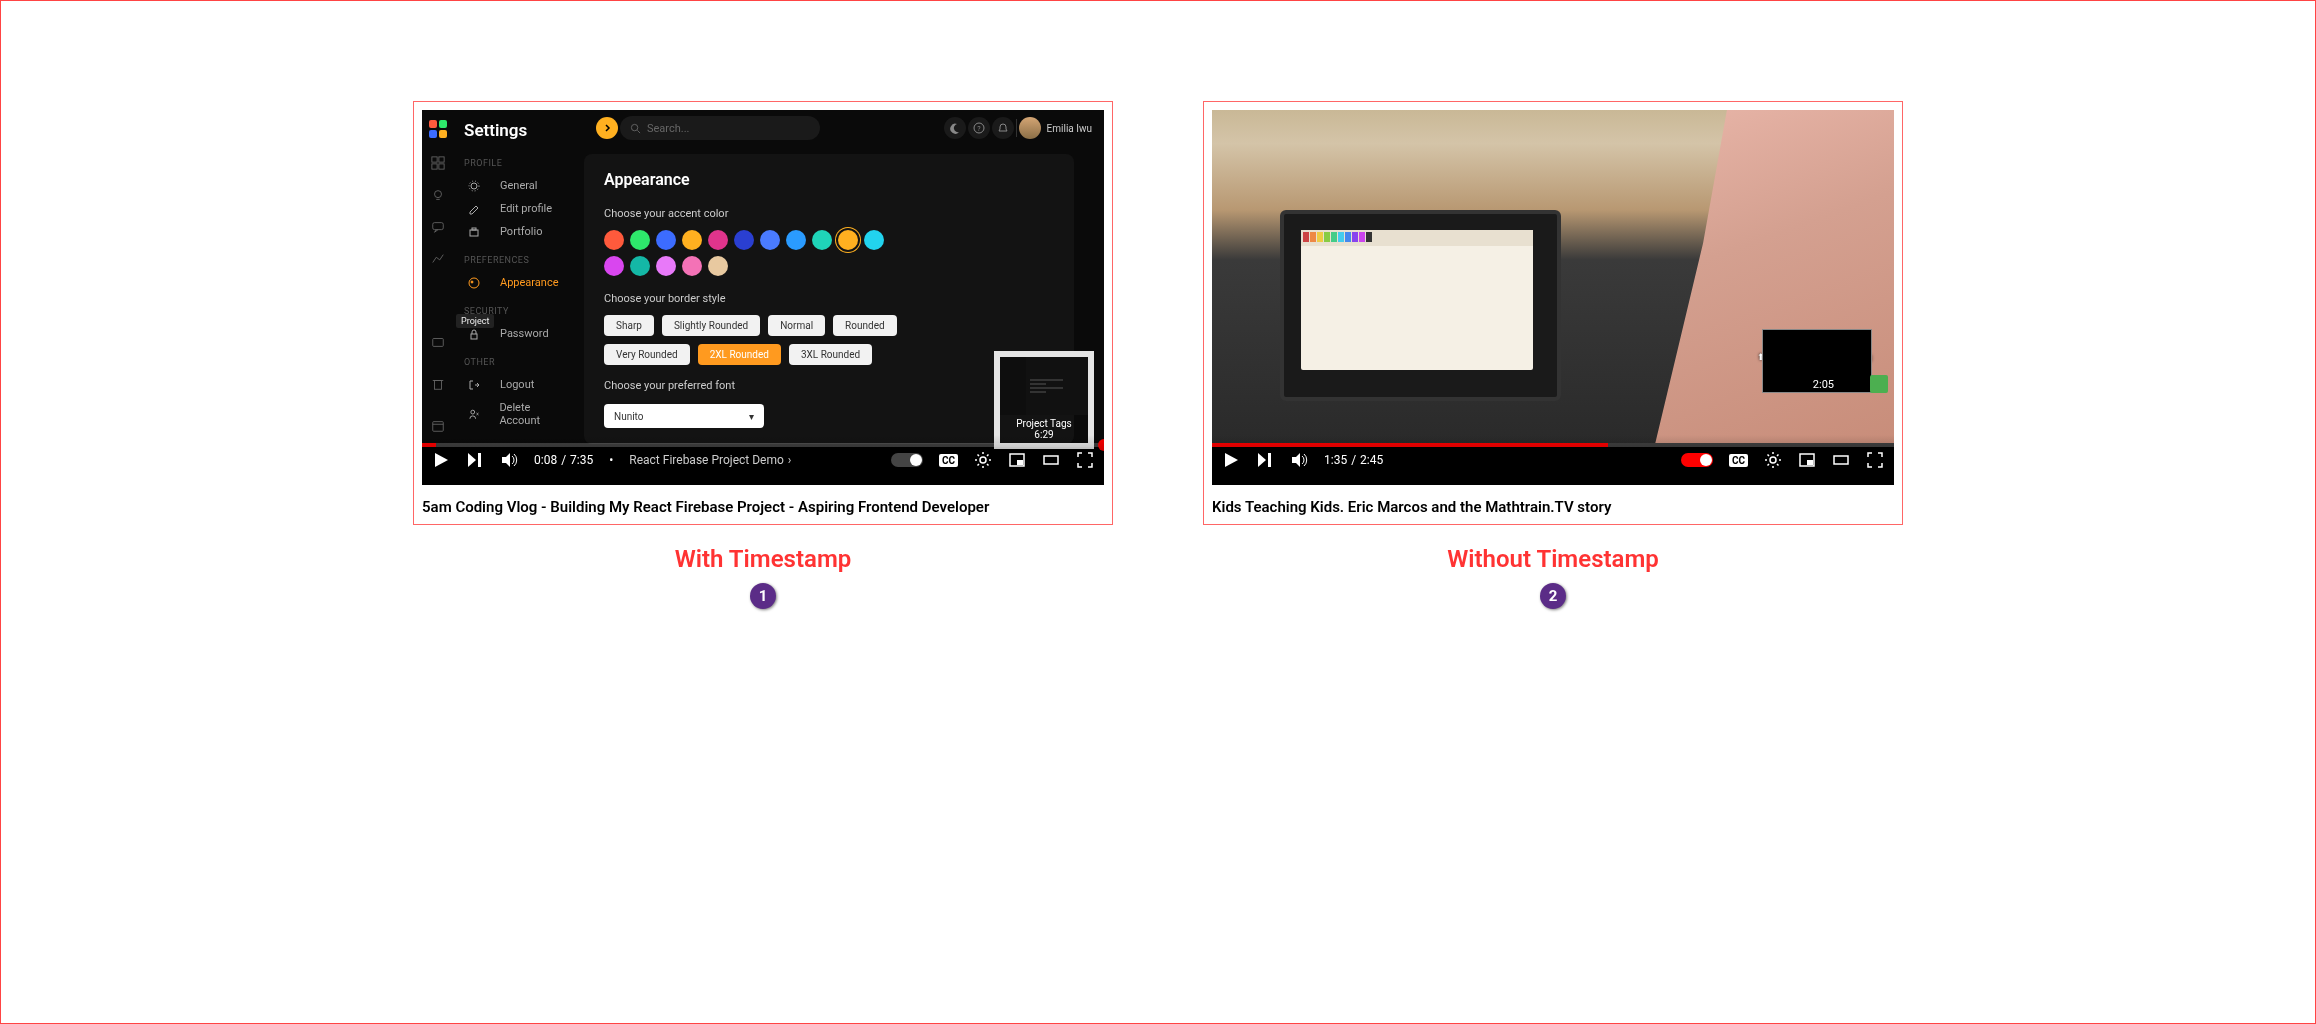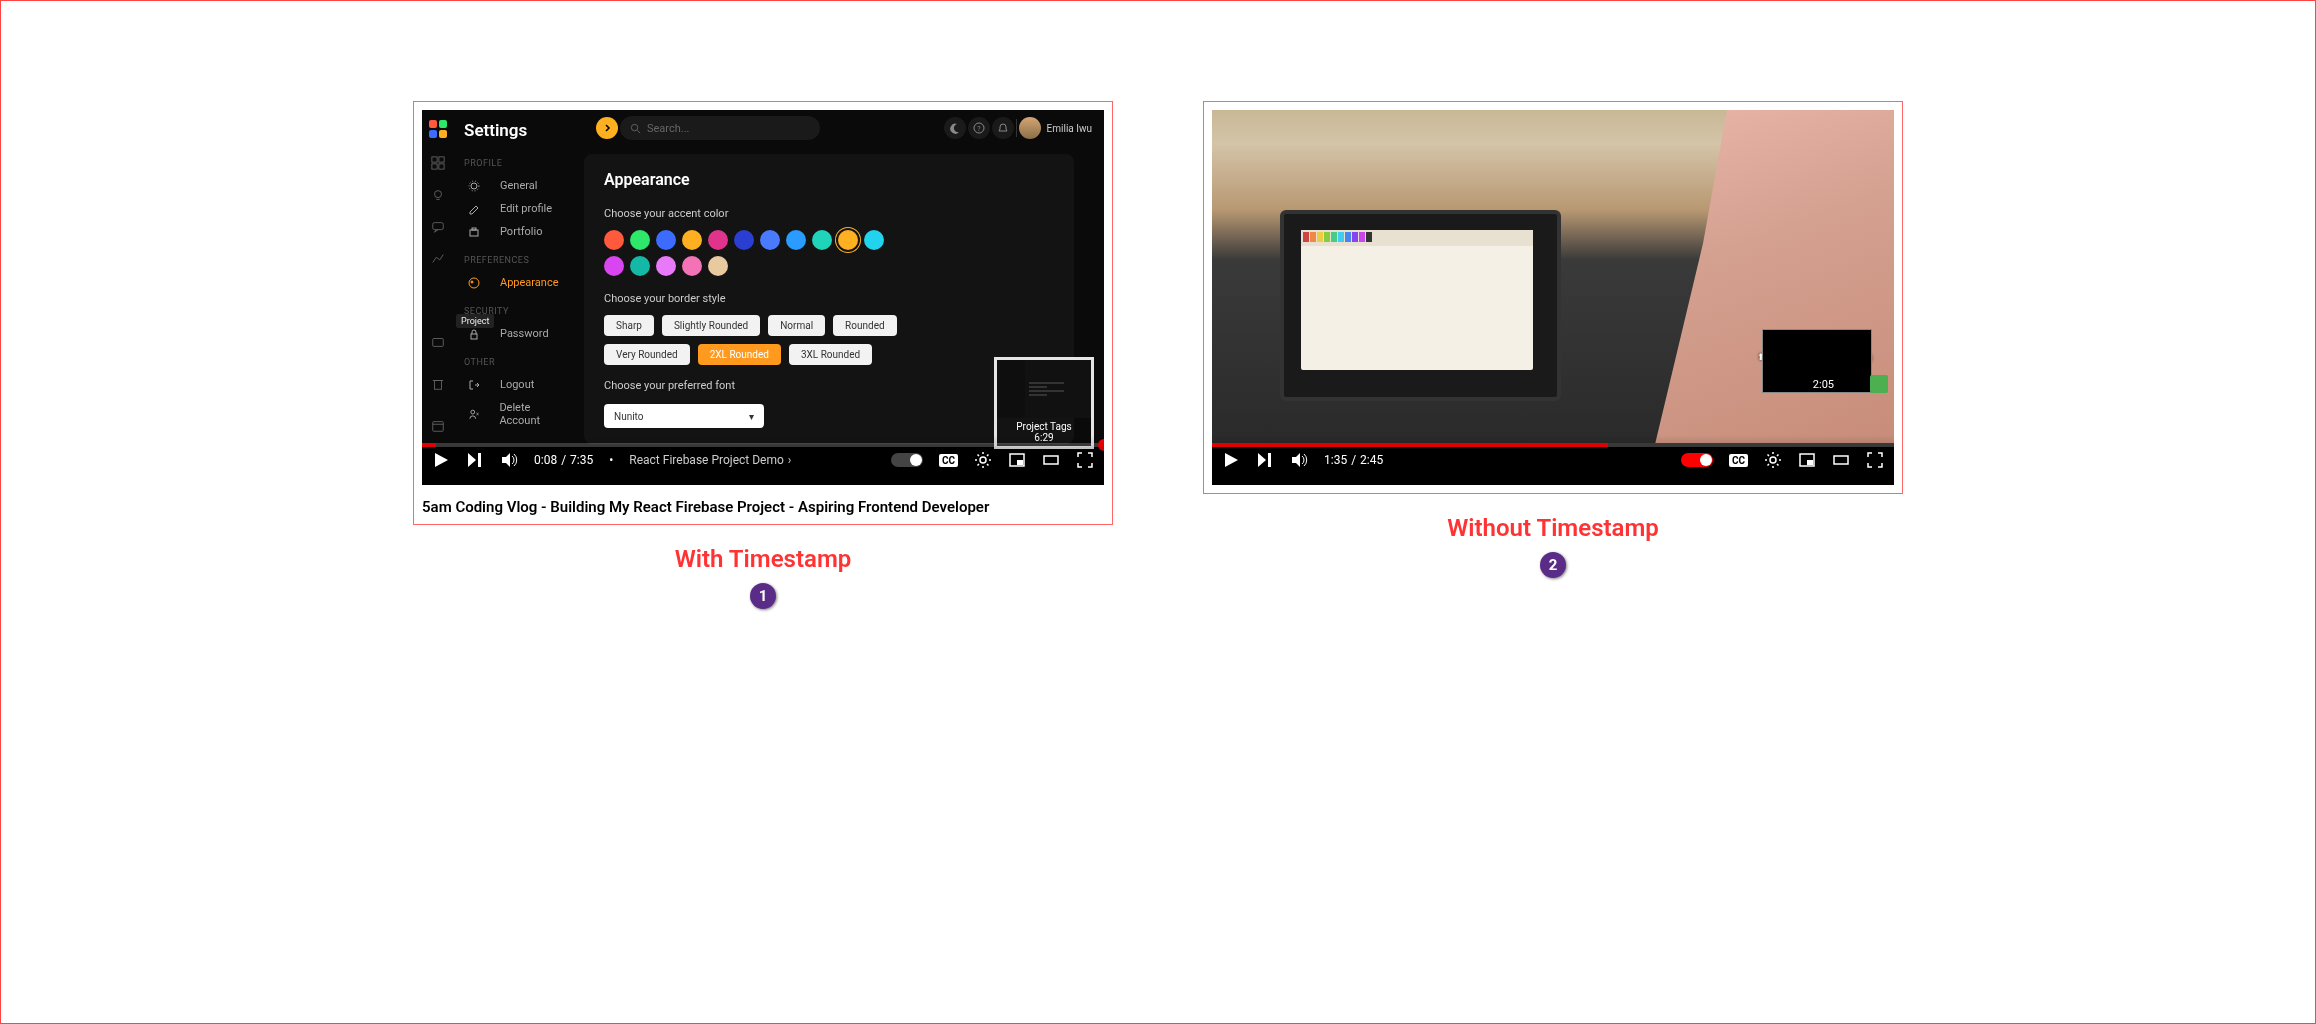--- a/index.html
+++ b/index.html
@@ -48,21 +48,21 @@
 .panel{background:#131313;border-radius:8px;margin:8px 30px 0 0;padding:16px 20px;min-height:280px}
 .panel h2{color:#fff;font-size:16px;font-weight:600;margin-bottom:18px}
 .sub{color:#ccc;font-size:11px;margin-bottom:10px}
 .swatches{display:flex;flex-wrap:wrap;gap:6px;width:280px;margin-bottom:16px}
 .sw{width:20px;height:20px;border-radius:50%;cursor:pointer}
 .sw.sel{box-shadow:0 0 0 2px #131313,0 0 0 3px #ffb020}
 .pills{display:flex;flex-wrap:wrap;gap:8px;width:300px}
 .pill{padding:5px 12px;background:#f2f2f2;color:#333;border-radius:4px;font-size:10px;cursor:pointer}
 .pill.sel{background:#ff9a1f;color:#fff}
 .font-sel{margin-top:12px;width:160px;height:24px;background:#fff;border-radius:4px;display:flex;align-items:center;justify-content:space-between;padding:0 10px;color:#333;font-size:10px}
-.preview-card{position:absolute;right:10px;bottom:-6px;width:100px;border:3px solid #e5e5e5}
+.preview-card{position:absolute;right:10px;bottom:-6px;width:100px;border:6px solid #e5e5e5}
 .preview-thumb{height:58px;background:#0a0a0a;display:flex}
 .preview-thumb .pt-l{width:30%;background:#0e0e0e}
 .preview-thumb .pt-r{flex:1;background:#111;display:flex;flex-direction:column;justify-content:center;gap:2px;padding:4px}
 .preview-thumb .ln{height:2px;background:#333;width:60%}
 .preview-thumb .ln.s{width:30%}
 .preview-label{color:#fff;font-size:10px;text-align:center;padding:3px 0}
 .tooltip{position:absolute;left:34px;top:204px;background:#222;color:#eee;font-size:9px;padding:2px 5px;border-radius:2px}
 
 .classroom{position:absolute;inset:0;bottom:42px;background:linear-gradient(180deg,#c9b896 0%,#d4c4a8 10%,#b89872 30%,#3a3a3a 45%,#2a2a2a 100%)}
 .classroom::before{content:"";position:absolute;left:10%;top:30%;width:40%;height:55%;background:#1a1a1a;border-radius:6px;border:4px solid #333}
@@ -377,17 +377,18 @@
               <rect x="9" y="9" width="6" height="5" fill="#fff"></rect>
             </svg>
           <svg class="ctrl-icon" viewBox="0 0 18 18">
               <rect x="2" y="5" width="14" height="8" fill="none" stroke="#fff" stroke-width="1.5"></rect>
             </svg>
           <svg class="ctrl-icon" viewBox="0 0 18 18">
               <path d="M2 6 V2 H6 M12 2 H16 V6 M16 12 V16 H12 M6 16 H2 V12" fill="none" stroke="#fff" stroke-width="1.5"></path>
             </svg>
         </div>
       </div>
+      <div class="video-title">Kids Teaching Kids. Eric Marcos and the Mathtrain.TV story</div>
     </div>
     <div class="caption">Without Timestamp</div>
     <div class="badge">2</div>
   </div>
 </div>
 
 </body></html>

